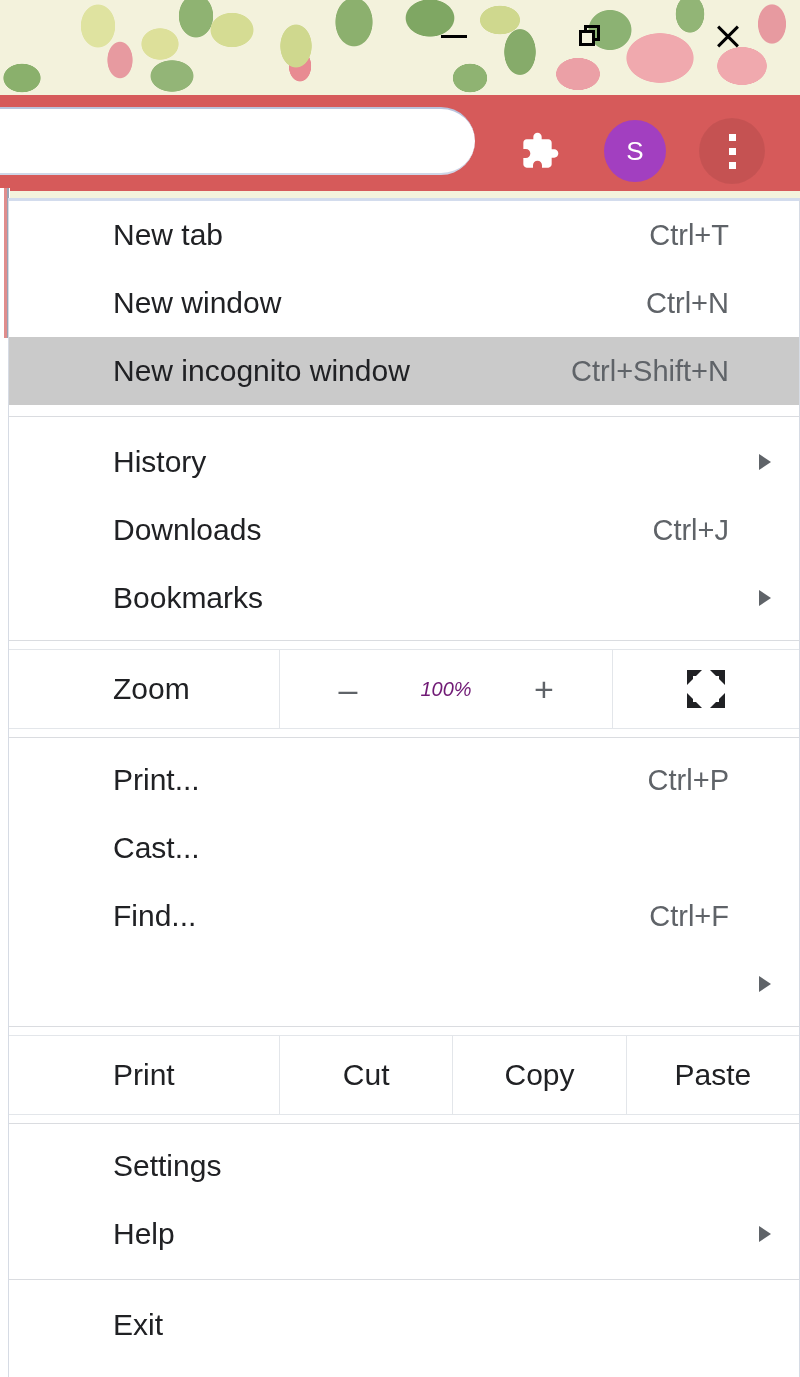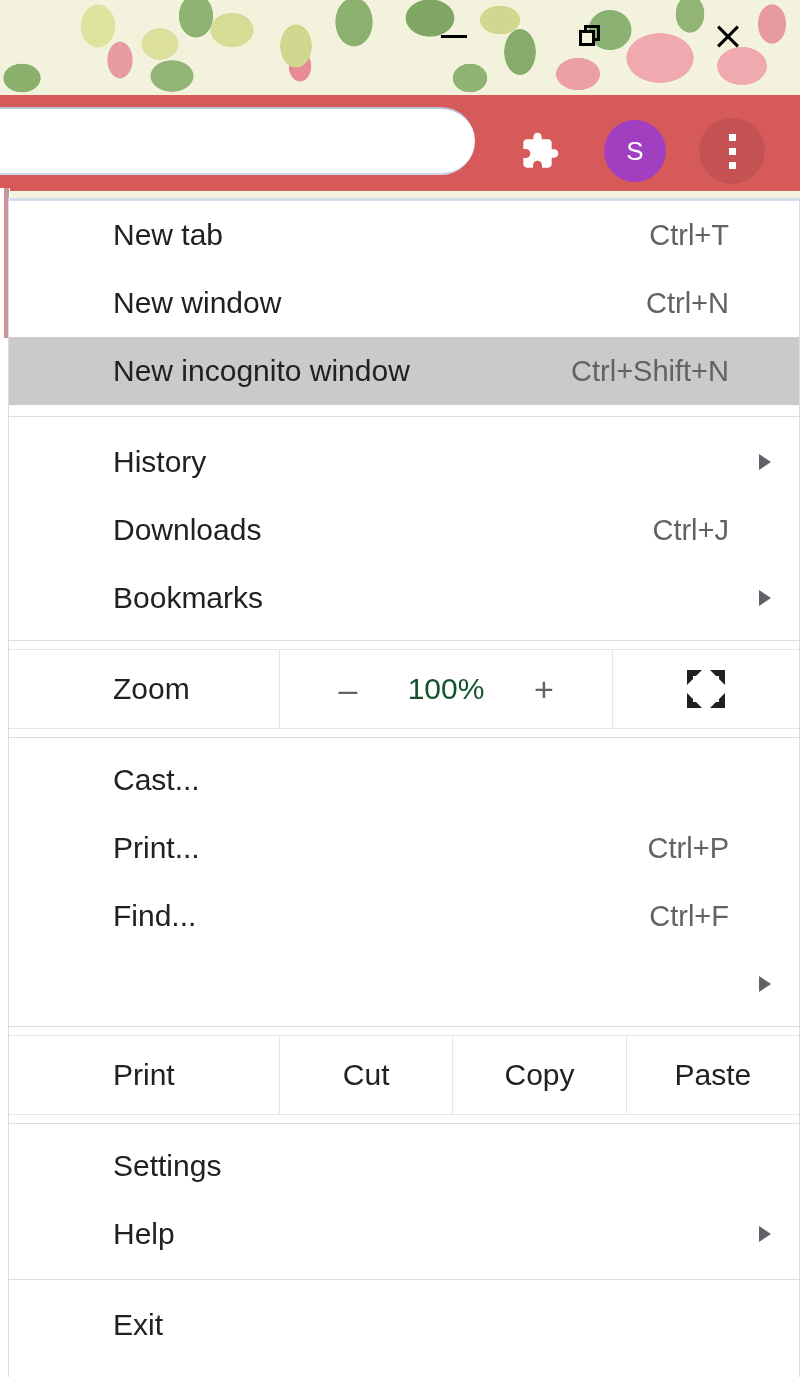--- a/index.html
+++ b/index.html
@@ -224,21 +224,21 @@
     padding: 0 48px;
   }
   .zoom-full-cell { flex: 1 1 auto; }
 
   .zoom-minus, .zoom-plus {
     font-size: 34px;
     color: #5f6368;
     line-height: 1;
     width: 40px; text-align: center;
   }
-  .zoom-pct { font-size: 30px; color: #14532d; }
+  .zoom-pct { font-size: 20px; color: #701a75; font-style: italic; }
 
   .fullscreen-icon {
     position: relative;
     width: 38px; height: 38px;
   }
   .fullscreen-icon i {
     position: absolute;
     width: 15px; height: 15px;
     border: 6px solid #202124;
   }
@@ -354,26 +354,26 @@
           <i></i>
           <i></i>
       </span>
     </div>
   </div>
 
   <div class="separator"></div>
 
   <div>
     <div class="menu-item">
+      <span class="mi-label">Print...</span>
+      <span class="mi-shortcut">Ctrl+P</span>
+    </div>
+    <div class="menu-item">
       <span class="mi-label">Cast...</span>
       <span class="mi-shortcut"></span>
-    </div>
-    <div class="menu-item">
-      <span class="mi-label">Print...</span>
-      <span class="mi-shortcut">Ctrl+P</span>
     </div>
     <div class="menu-item">
       <span class="mi-label">Find...</span>
       <span class="mi-shortcut">Ctrl+F</span>
     </div>
     <div class="menu-item">
       <span class="mi-arrow"></span>
     </div>
   </div>
 

